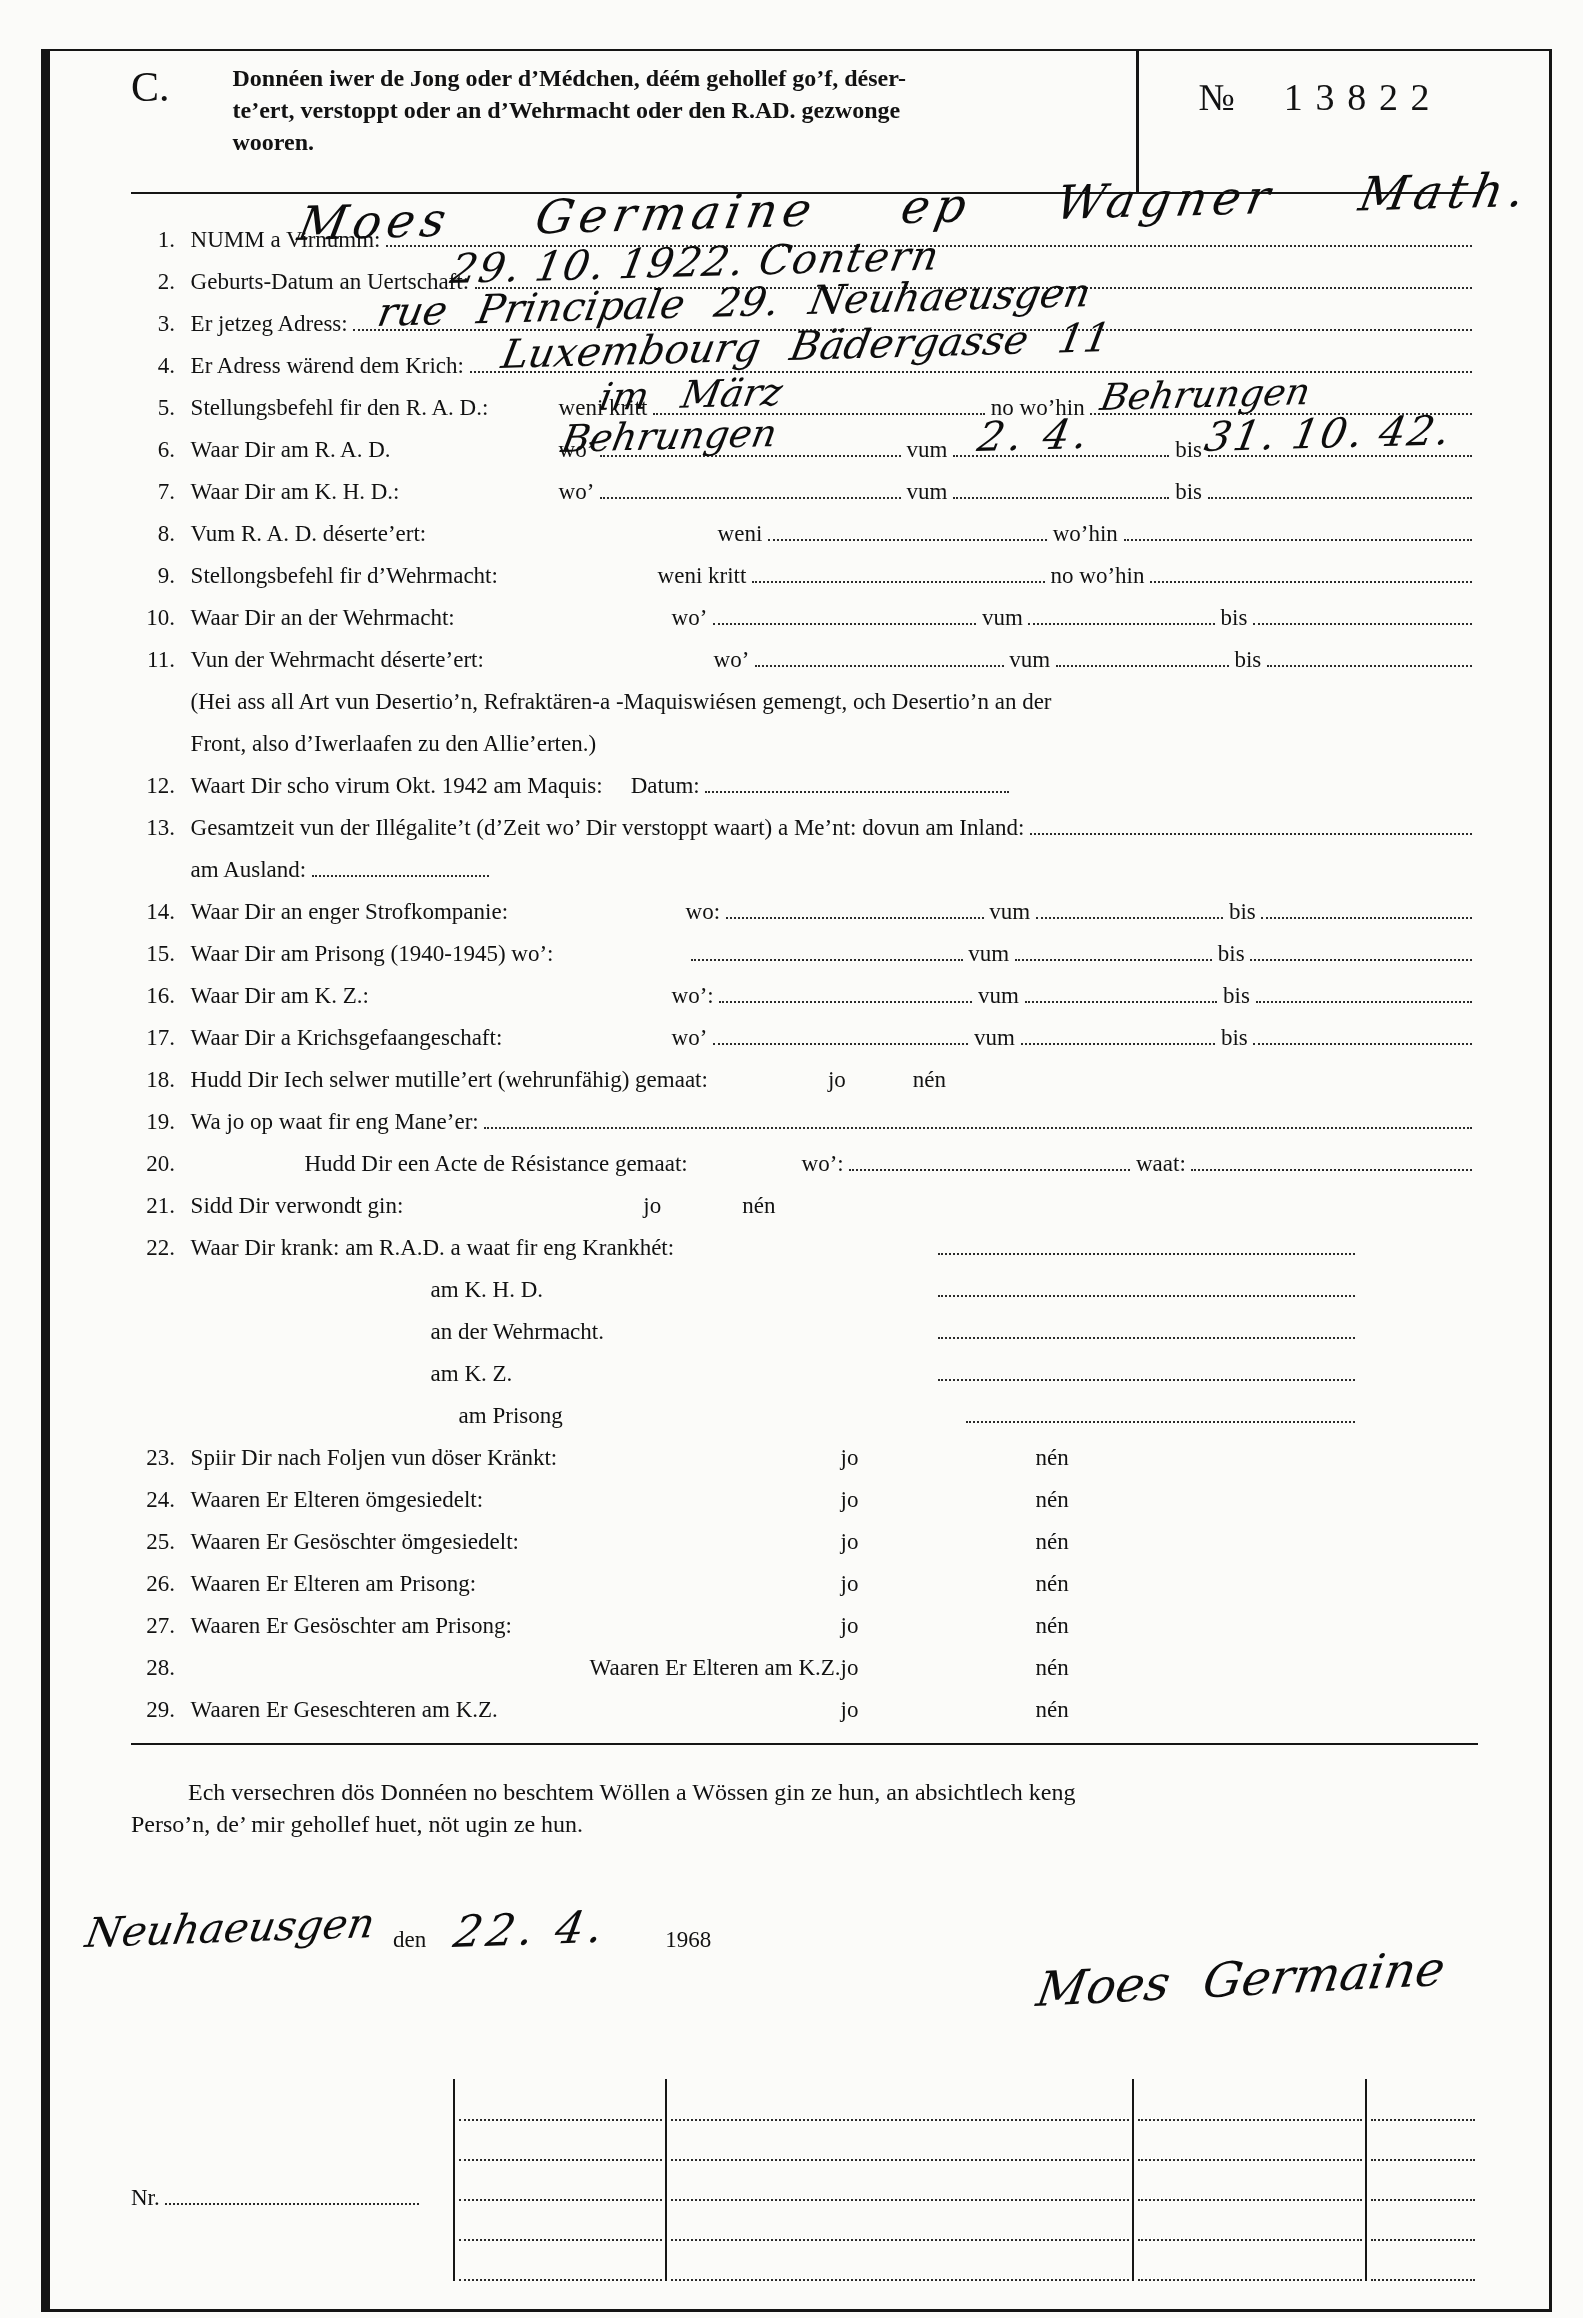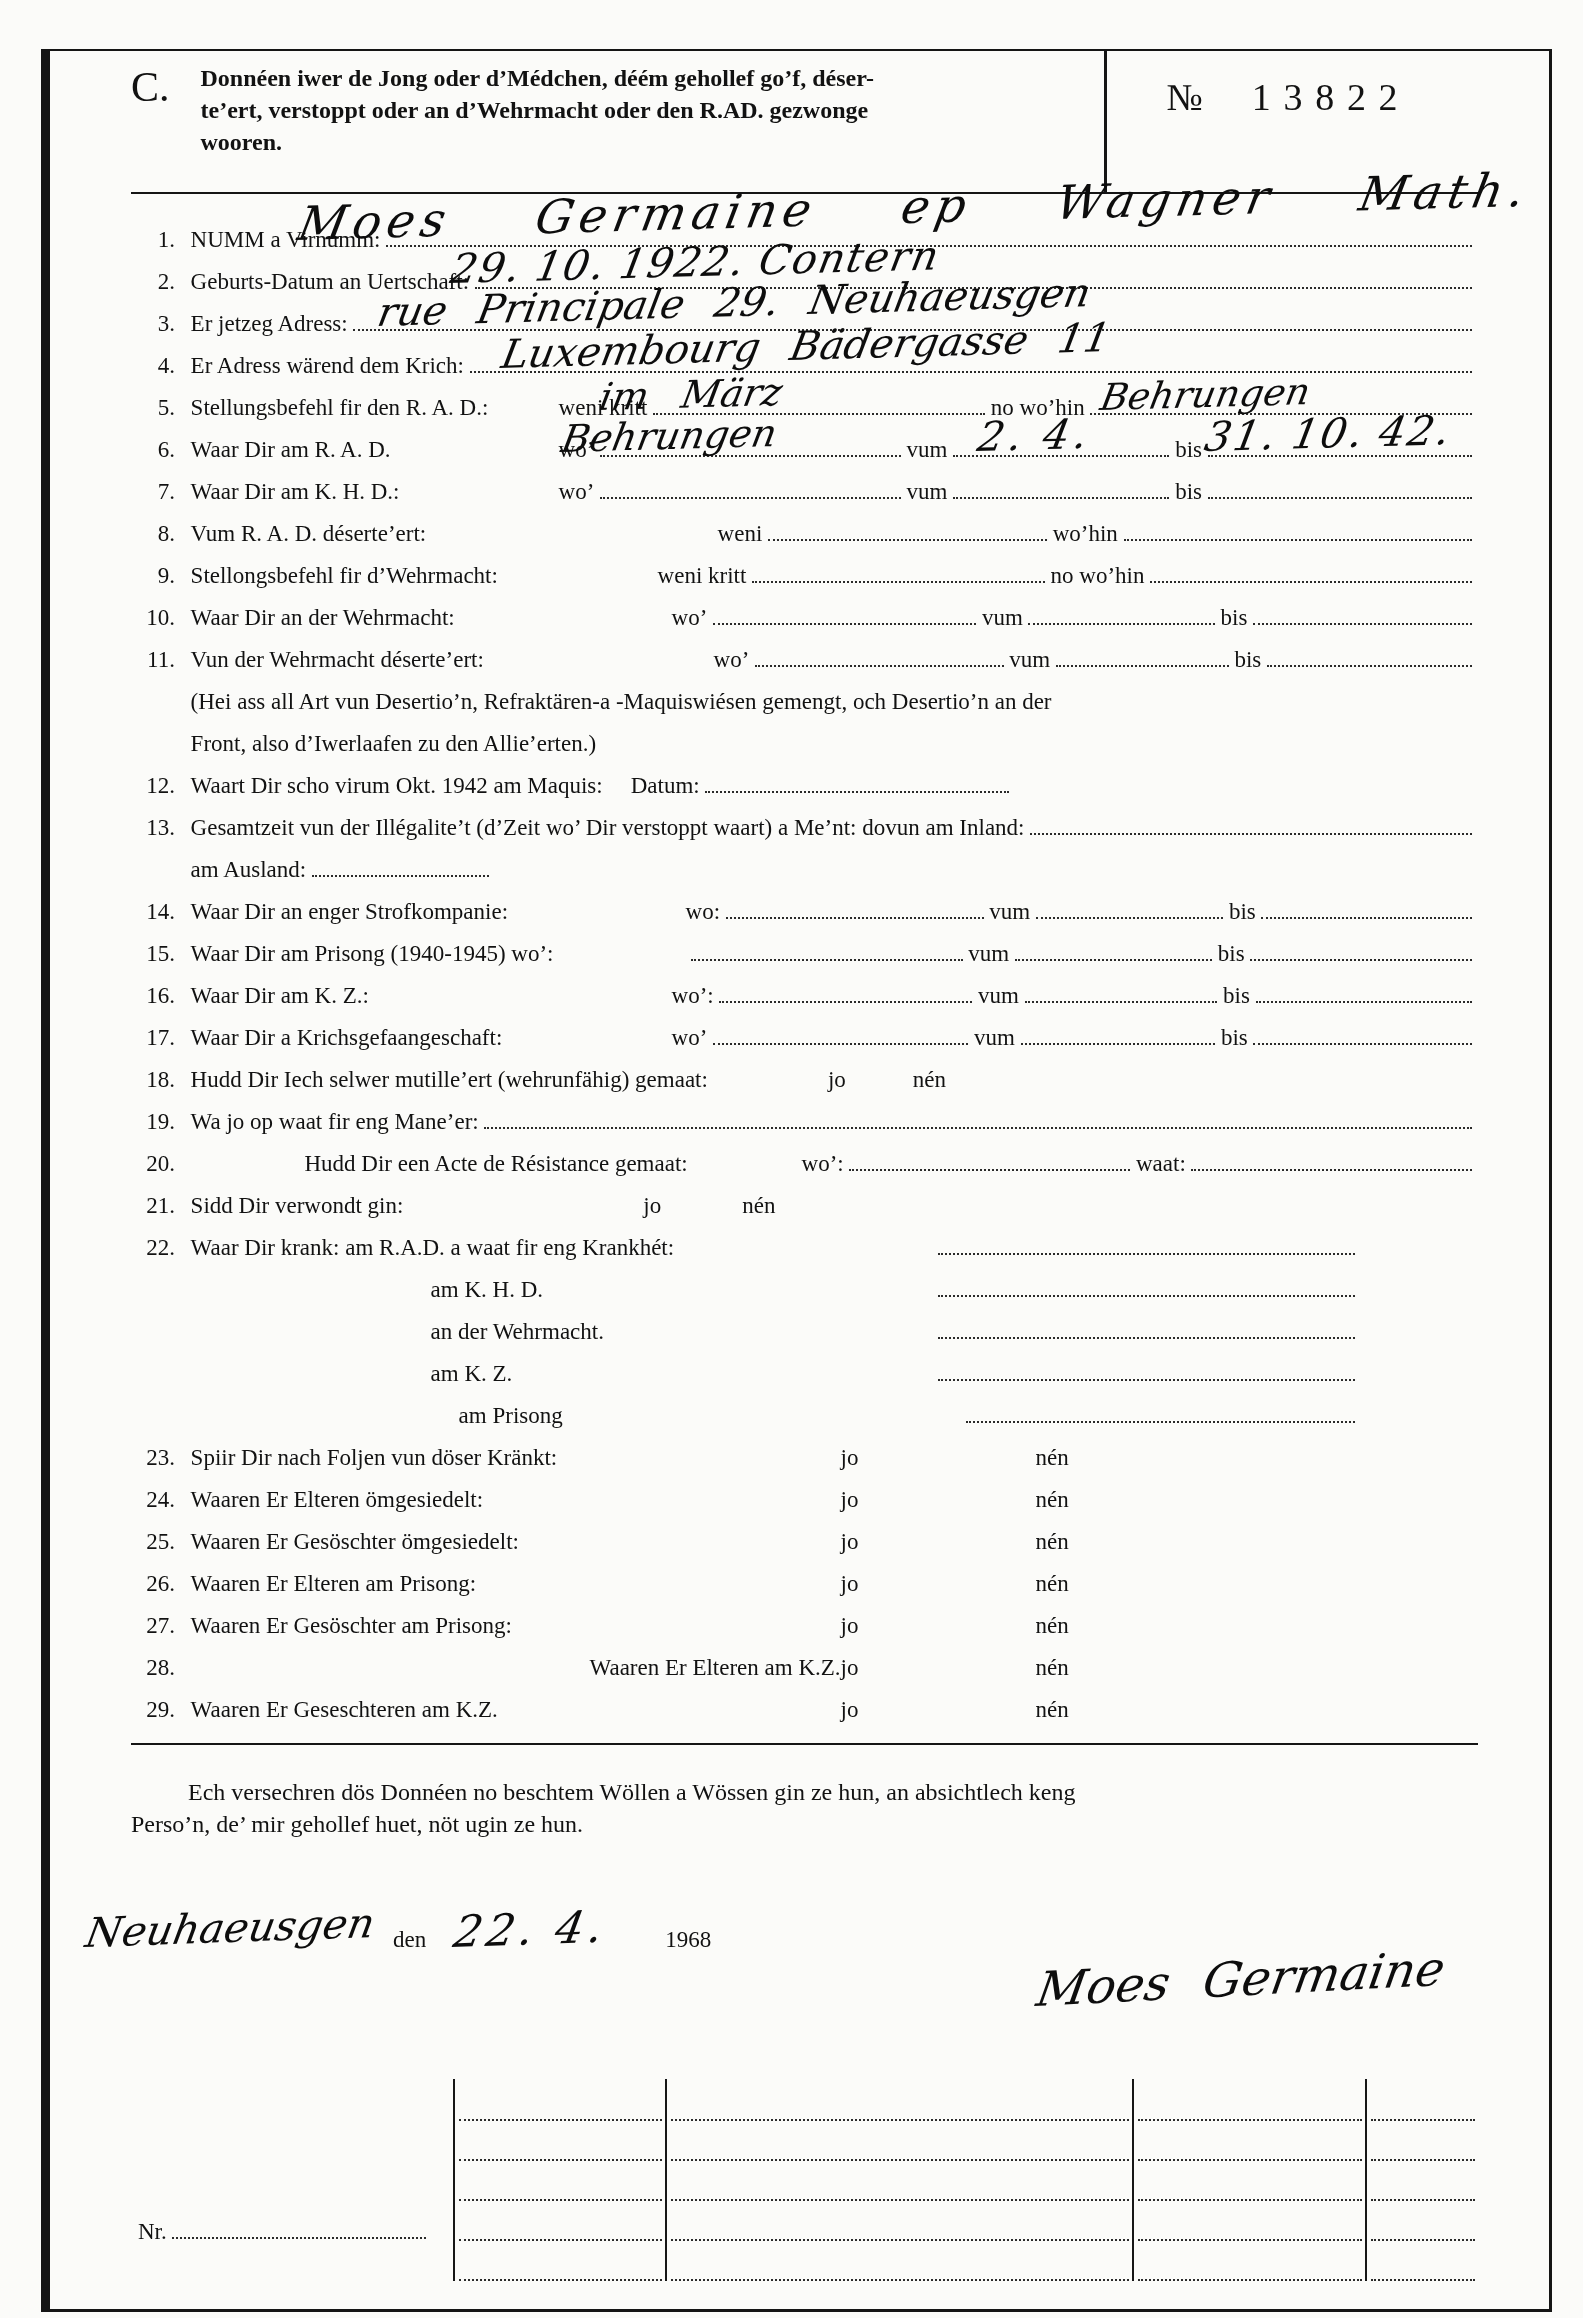--- a/index.html
+++ b/index.html
@@ -17,21 +17,21 @@
     border-right:3.5px solid #151515;
     border-bottom:3.5px solid #151515;
     border-left:9.2px solid #151515;
     pointer-events:none;
   }
   .content{position:absolute;left:131px;top:62px;width:1347px;}
 
   
   .header{display:flex;align-items:flex-start;min-height:120px;}
   .c-letter{font-size:42px;line-height:1;margin:4.2px 31px 0 0;}
-  .desc{width:873px;font-weight:bold;font-size:24px;line-height:1.34;}
+  .desc{width:873px;font-weight:bold;font-size:24px;line-height:1.34;margin-left:32px;}
   .vdiv{border-left:3.5px solid #151515;align-self:stretch;margin-left:30px;margin-top:-12.7px;margin-bottom:-11.3px;}
   .num-block{margin-left:60px;margin-top:12.7px;font-size:38px;display:flex;align-items:baseline;}
   .no-sign{margin-right:49px;}
   .no-val{letter-spacing:12.7px;}
   .hrule{border-top:2.1px solid #151515;margin-top:10px;}
   .hrule2{margin-top:18.4px;}
 
   
   .questions{margin-top:18.4px;}
   .q-row{display:flex;align-items:flex-end;min-height:42px;}
@@ -56,21 +56,21 @@
     display:inline-block;transform:skewX(-12deg) rotate(-2deg);transform-origin:left bottom;
   }
   .place{font-size:41px;width:311px;margin-left:-49px;}
   .pd-label{padding-bottom:2.8px;}
   .date{font-size:44px;width:184px;margin-left:24px;letter-spacing:4.2px;}
   .year{margin-left:31px;padding-bottom:2.8px;text-align:center;}
   .signature{text-align:right;margin:4.2px 42px 0 0;}
   .signature .hw2{font-size:48px;word-spacing:18.4px;transform:skewX(-12deg) rotate(-3deg);}
 
   
-  .bottom-row{display:flex;align-items:center;margin-top:62px;margin-left:7px;}
+  .bottom-row{display:flex;align-items:flex-start;margin-top:62px;}
   .nr{display:flex;align-items:flex-end;margin-top:105px;font-size:23px;width:322px;}
   .nrfill{flex:0 0 254px;}
   .grid{display:flex;}
   .grid-col{border-left:2.8px solid #161616;padding-top:1.4px;}
   .grid-cell{height:40px;border-bottom:2.1px dotted #2a2a2a;margin:0 3.5px;}
 </style>
 </head>
 <body>
 
 <div class="frame"></div>

